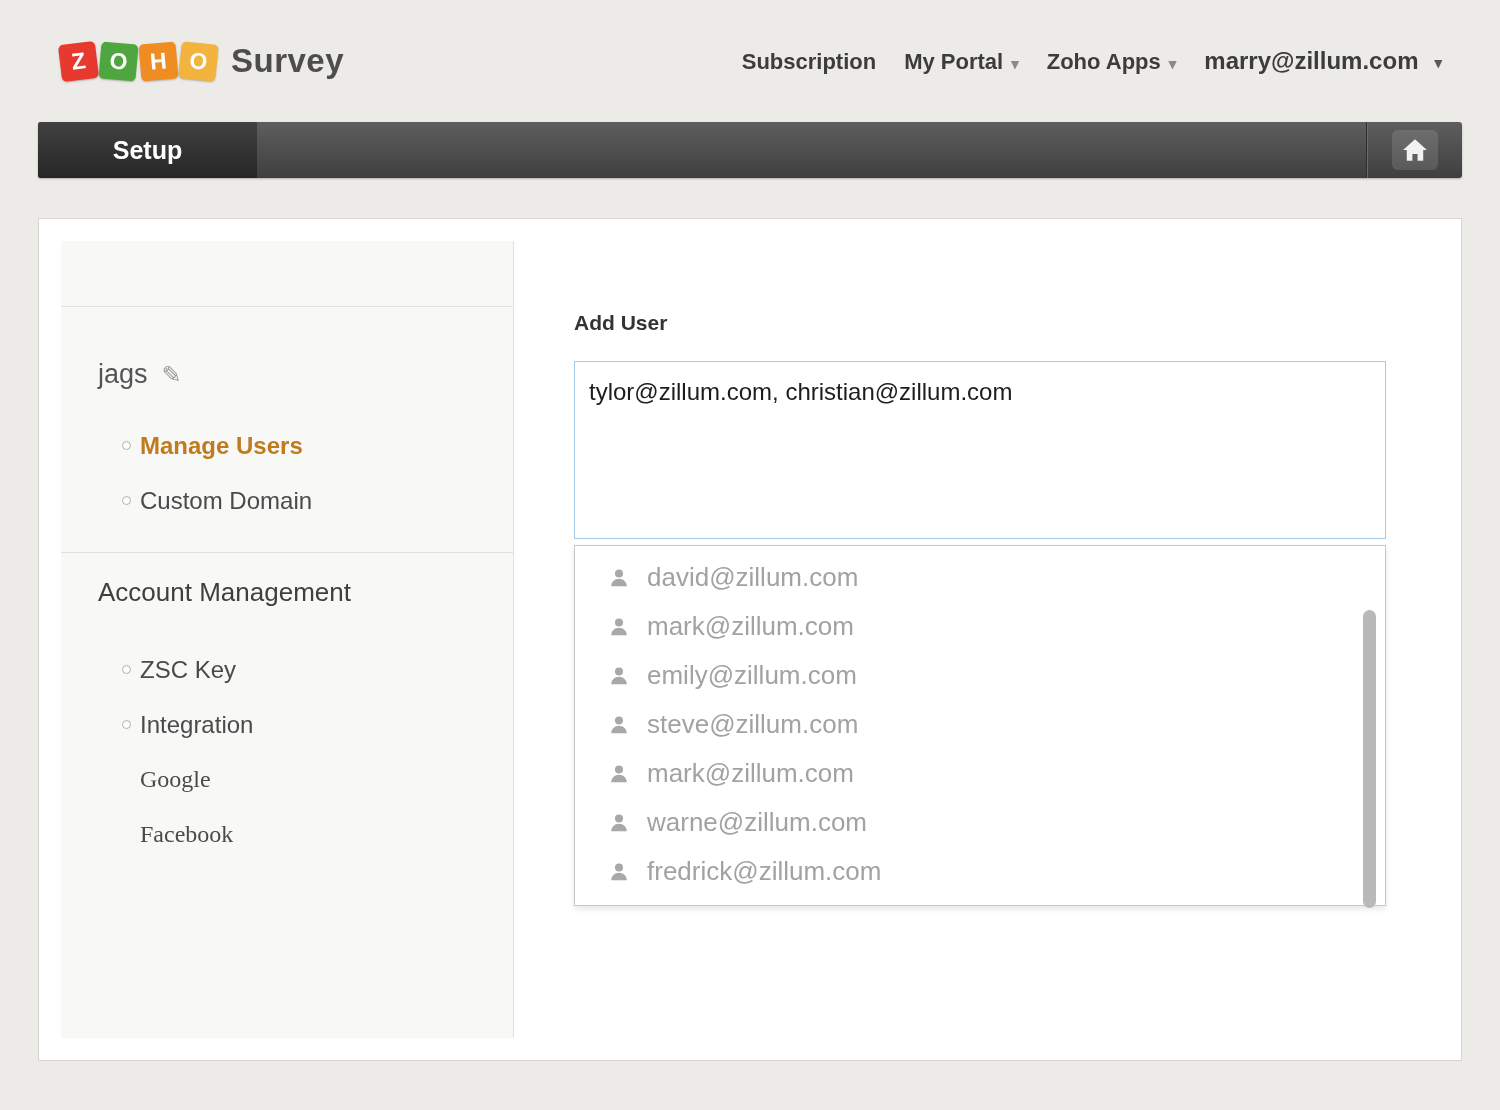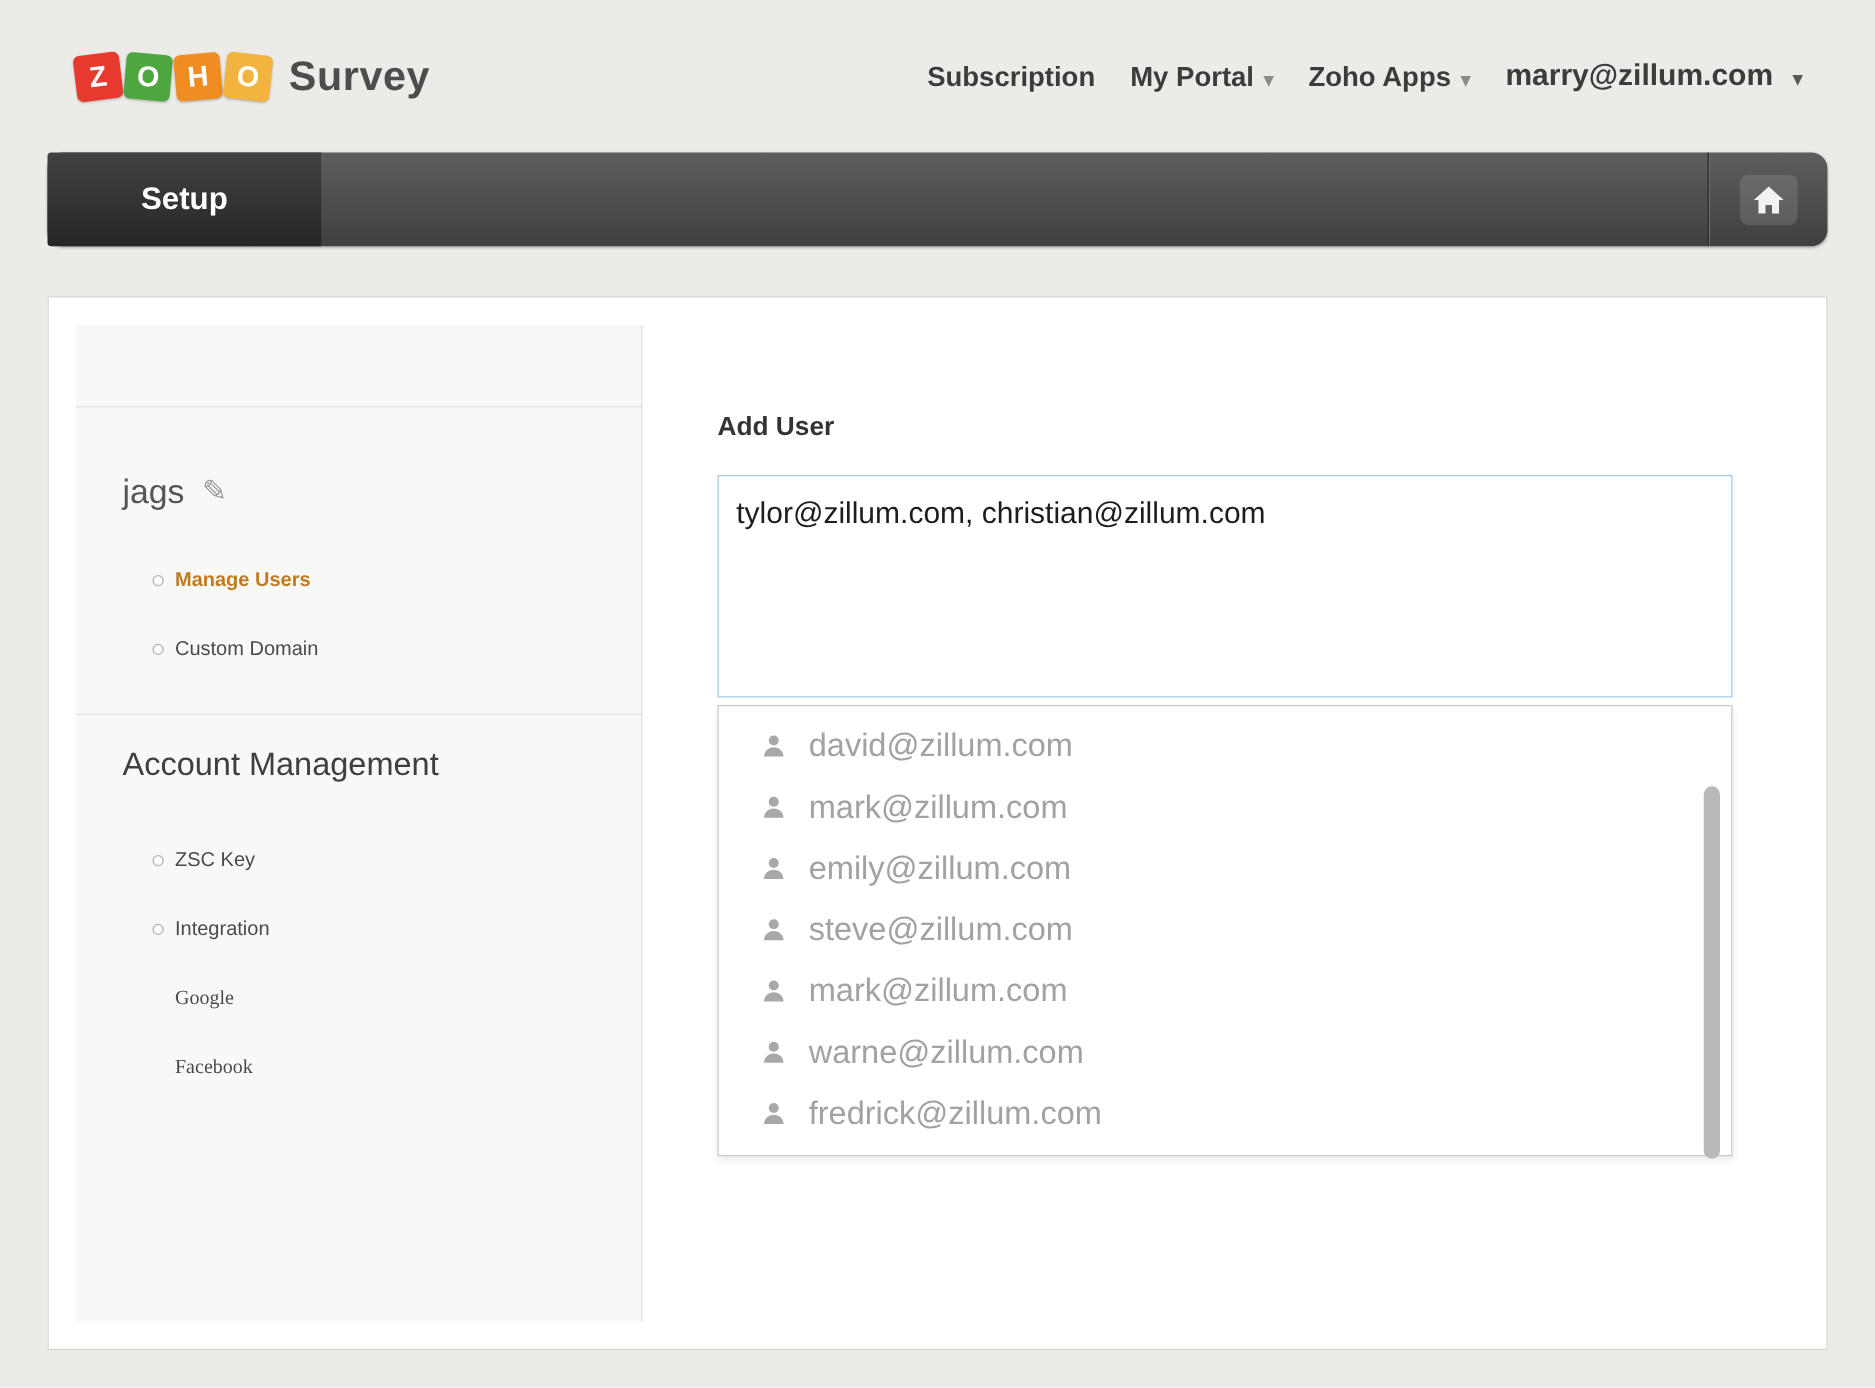--- a/index.html
+++ b/index.html
@@ -40,23 +40,23 @@
     display:flex; align-items:center; gap:8px;
     cursor:pointer;
   }
   .nav-item .arrow { font-size:15px; color:#8a8a8a; margin-top:3px; }
   .nav-item.account { font-size:24px; gap:16px; }
   .nav-item.account .arrow { color:#5a5a5a; }
 
   
   .toolbar {
     margin:0 38px;
-    height:75px;
+    height:56px;
     background:linear-gradient(#5e5e5e,#3f3f3f);
-    border-radius:13px;
+    border-radius:3px;
     display:flex;
     align-items:stretch;
     box-shadow:0 1px 2px rgba(0,0,0,0.25);
   }
   .setup-tab {
     width:219px;
     background:linear-gradient(#424242,#262626);
     border-radius:3px 0 0 3px;
     color:#fff;
     font-size:25px; font-weight:bold;
@@ -103,21 +103,21 @@
 
   .side-group-1 { padding:26px 0 24px 0; border-bottom:1px solid #e3e1de; }
   .side-group-2 { padding:24px 0 0 0; }
   .side-heading { font-size:26px; color:#3f3f3f; padding:0 0 6px 37px; }
   .group2-items { margin-top:28px; }
 
   .side-item {
     height:55px;
     display:flex; align-items:center;
     padding-left:61px;
-    font-size:16px; color:#4a4a4a;
+    font-size:24px; color:#4a4a4a;
     cursor:pointer;
     position:relative;
   }
   .side-item .bullet {
     width:9px; height:9px;
     border:1px solid #b3b1ad;
     border-radius:50%;
     background:#fdfdfc;
     margin-right:9px;
     flex-shrink:0;

